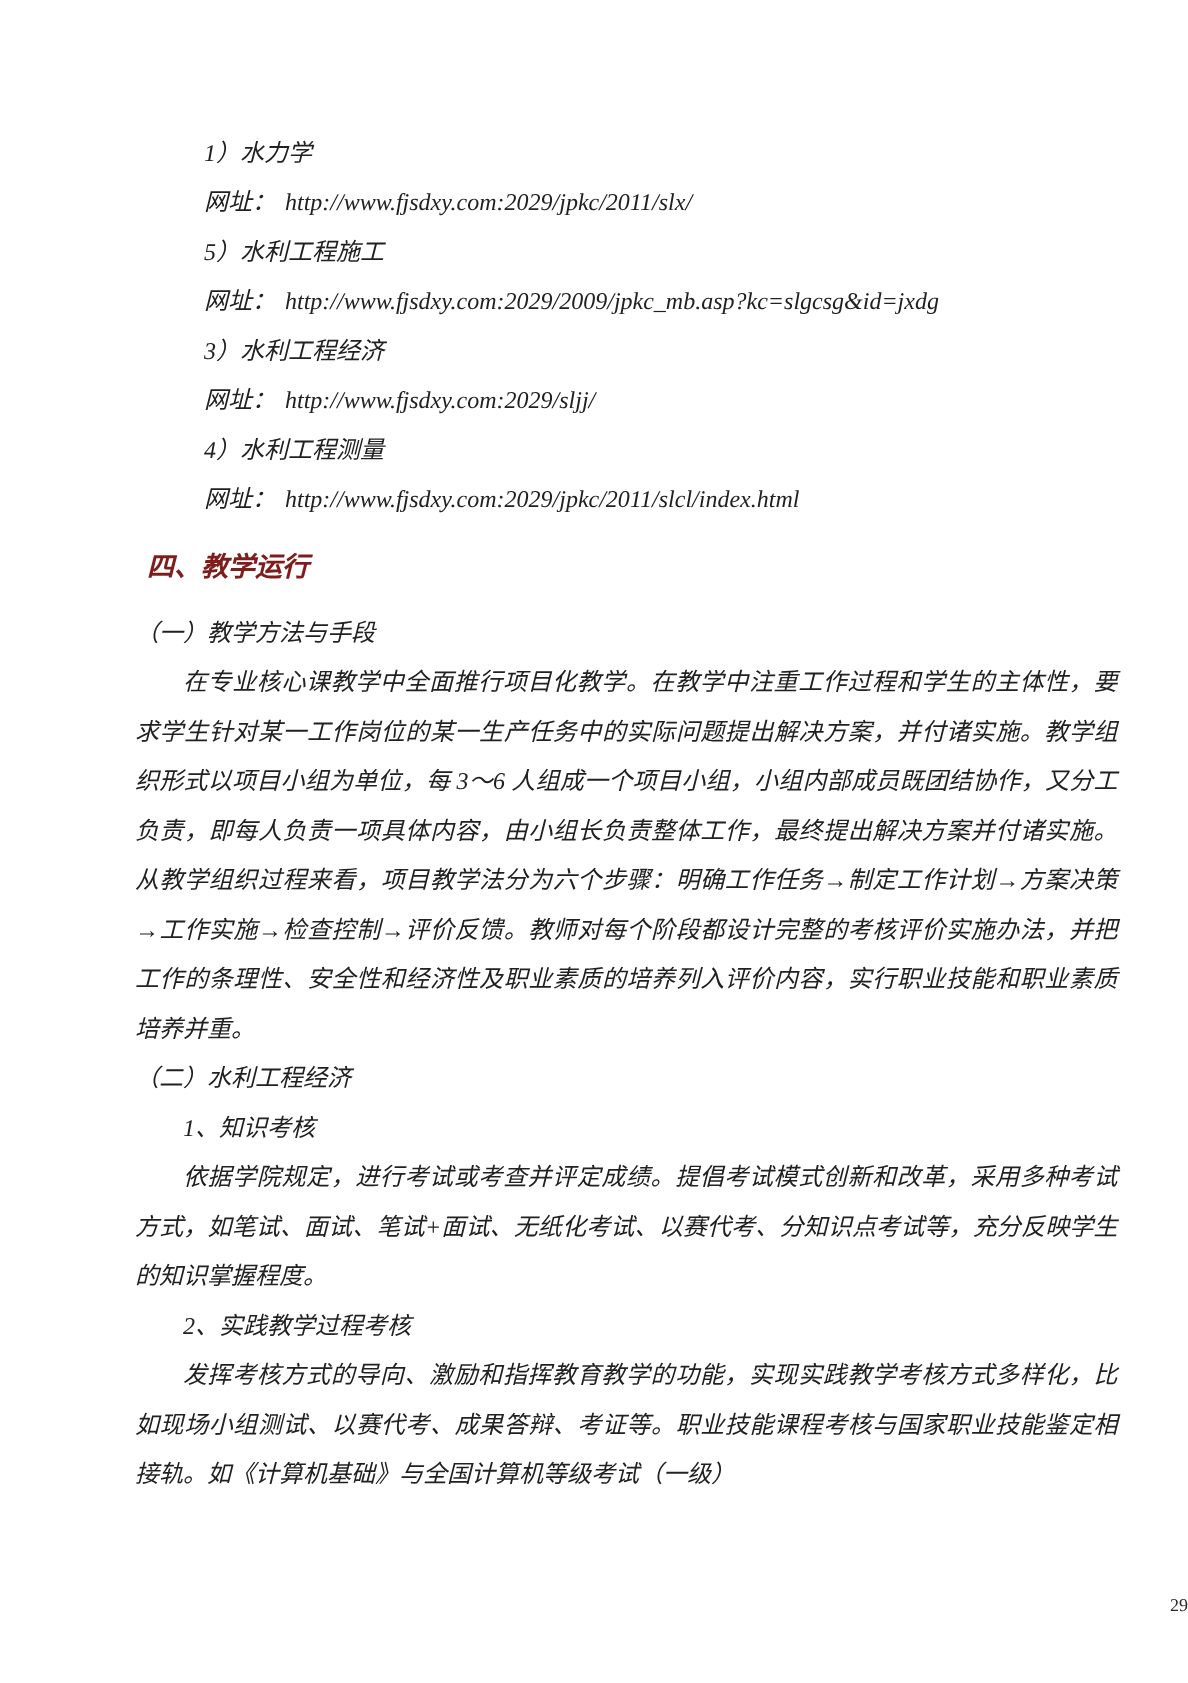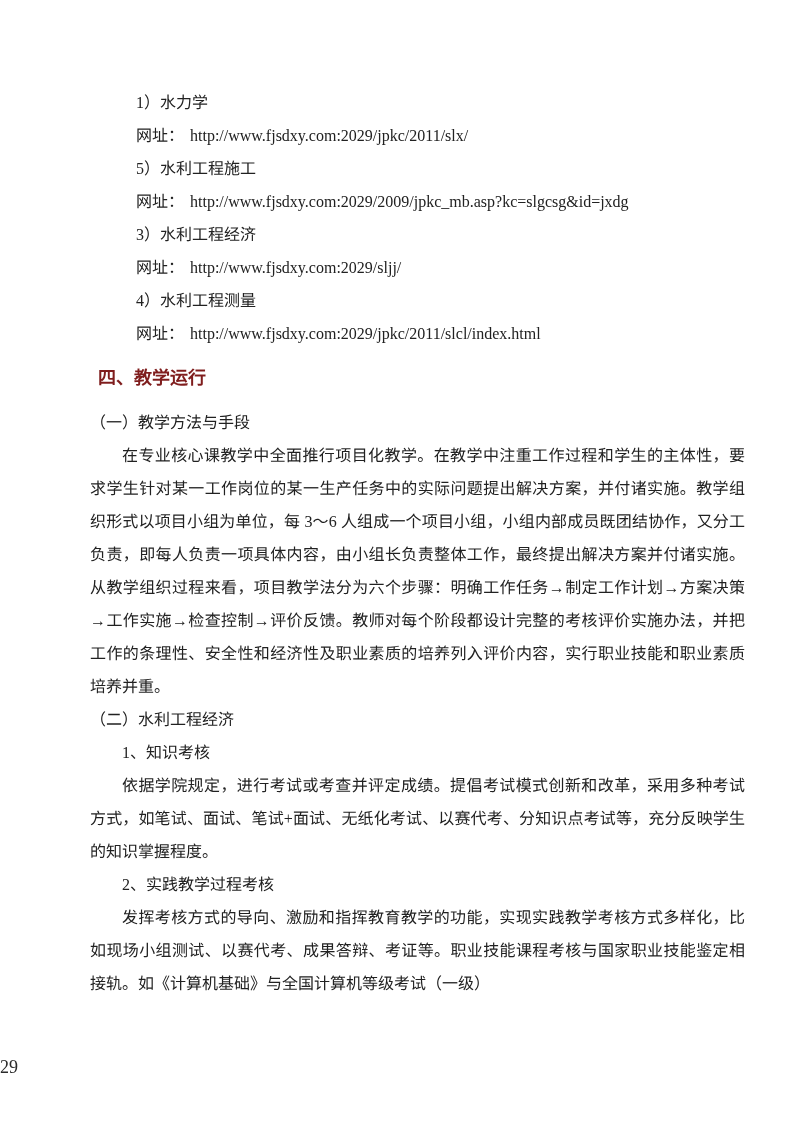--- a/index.html
+++ b/index.html
@@ -14,20 +14,21 @@
     margin: 0 auto;
     background: #ffffff;
     color: #212121;
     font-family: "Liberation Serif", "DejaVu Serif", serif;
     font-size: 16px;
     overflow: hidden;
     box-sizing: border-box;
   }
   .content {
     padding: 86px 47px 0 90px;
+    font-style: italic;
   }
   .line {
     line-height: 33px;
     white-space: nowrap;
   }
   .indent-3 {
     padding-left: 46px;
   }
   .url-prefix {
     margin-right: 6px;
@@ -52,22 +53,22 @@
     margin: 0;
     text-align: justify;
     text-indent: 2em;
     line-height: 33px;
   }
   .footer {
     position: absolute;
     left: 0;
     right: 0;
     bottom: 44px;
-    text-align: left;
-    font-size: 18px;
+    text-align: right;
+    font-size: 12px;
     color: #2b2b2b;
   }
 </style>
 </head>
 <body>
 
 <div class="page">
   <div class="content">
 
     <div>

